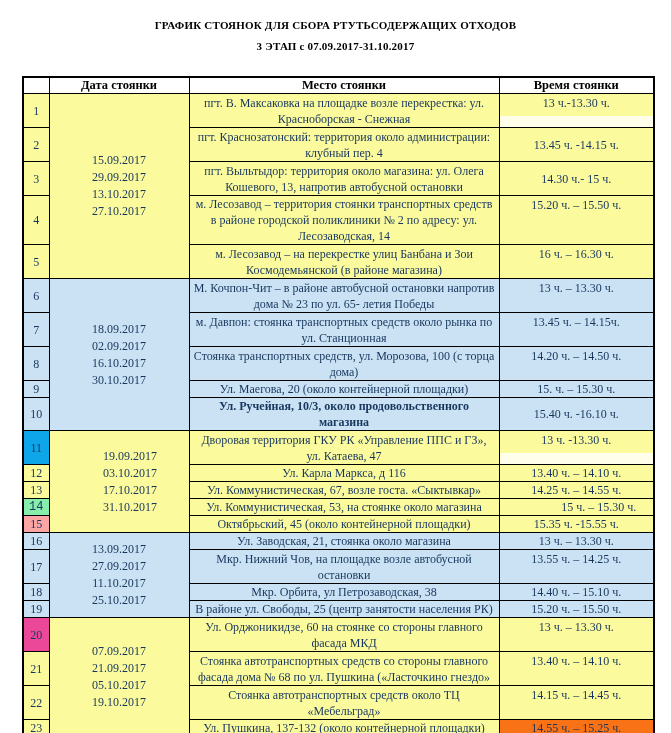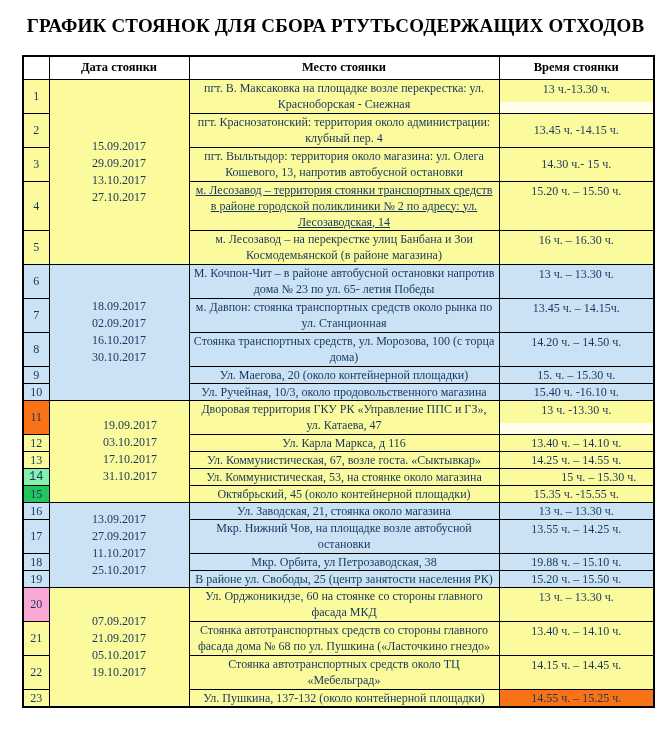--- a/index.html
+++ b/index.html
@@ -3,31 +3,31 @@
 <meta charset="utf-8">
 <style>
   html,body{margin:0;padding:0;background:#ffffff;}
   .page{
     width:671px;height:733px;background:#ffffff;box-sizing:border-box;
     padding-top:15px;font-family:"Liberation Serif","DejaVu Serif",serif;
     overflow:hidden;
   }
   .title{
     text-align:center;font-weight:bold;color:#000000;
-    font-size:19px;line-height:21px;letter-spacing:0.2px;
+    font-size:11px;line-height:21px;letter-spacing:0.2px;
   }
   table.schedule{
     border-collapse:collapse;table-layout:fixed;
     width:631px;margin:19px 0 0 22px;
     border:2px solid #000000;
   }
   th,td{border:1px solid #000000;box-sizing:border-box;overflow:hidden;}
   th{
     font-size:12.5px;font-weight:bold;color:#000000;
-    height:23px;text-align:center;background:#ffffff;padding:0 10px;margin-top:9px;
+    height:16px;text-align:center;background:#ffffff;padding:0 10px;margin-top:9px;
   }
   td{
     font-size:12px;line-height:16px;color:#17365D;
     text-align:center;vertical-align:middle;padding:0 2px;
   }
   td.num{padding:0;}
   td.date div{line-height:17px;}
   td.place{padding:0 4px;}
   td.time{position:relative;padding:0 2px;}
   td.time.vtop{vertical-align:top;}
@@ -39,20 +39,21 @@
     position:absolute;left:0;right:0;bottom:0;height:11px;
     background:rgba(255,255,255,0.78);
   }
 </style>
 </head>
 <body>
 
 <div class="page">
   <div class="title">
     <div>ГРАФИК СТОЯНОК ДЛЯ СБОРА РТУТЬСОДЕРЖАЩИХ ОТХОДОВ</div>
+    <div>3 ЭТАП с 07.09.2017-31.10.2017</div>
   </div>
 
   <table class="schedule">
     <colgroup>
       <col style="width:26px">
       <col style="width:140px">
       <col style="width:310px">
       <col style="width:155px">
     </colgroup>
     <thead>
@@ -87,21 +88,21 @@
         </tr>
         <tr>
           <td class="num lines-2" style="background: rgb(251, 251, 158);">3</td>
           <td class="place lines-2" style="background: rgb(251, 251, 158);">пгт. Выльтыдор: территория около магазина: ул. Олега Кошевого, 13, напротив автобусной остановки</td>
           <td class="time lines-2" style="background: rgb(251, 251, 158);">
             <div class="time-text">14.30 ч.- 15 ч.</div>
           </td>
         </tr>
         <tr>
           <td class="num lines-3" style="background: rgb(251, 251, 158);">4</td>
-          <td class="place lines-3" style="background: rgb(251, 251, 158); text-decoration: underline;">м. Лесозавод – территория стоянки транспортных средств в районе городской поликлиники № 2 по адресу: ул. Лесозаводская, 14</td>
+          <td class="place lines-3" style="background: rgb(251, 251, 158);">м. Лесозавод – территория стоянки транспортных средств в районе городской поликлиники № 2 по адресу: ул. Лесозаводская, 14</td>
           <td class="time lines-3 vtop" style="background: rgb(251, 251, 158);">
             <div class="time-text">15.20 ч. – 15.50 ч.</div>
           </td>
         </tr>
         <tr>
           <td class="num lines-2" style="background: rgb(251, 251, 158);">5</td>
           <td class="place lines-2" style="background: rgb(251, 251, 158);">м. Лесозавод – на перекрестке улиц Банбана и Зои Космодемьянской (в районе магазина)</td>
           <td class="time lines-2 vtop" style="background: rgb(251, 251, 158);">
             <div class="time-text">16 ч. – 16.30 ч.</div>
           </td>
@@ -135,27 +136,27 @@
         </tr>
         <tr>
           <td class="num lines-1" style="background: rgb(203, 226, 244);">9</td>
           <td class="place lines-1" style="background: rgb(203, 226, 244);">Ул. Маегова, 20 (около контейнерной площадки)</td>
           <td class="time lines-1" style="background: rgb(203, 226, 244);">
             <div class="time-text">15. ч. – 15.30 ч.</div>
           </td>
         </tr>
         <tr>
           <td class="num lines-1" style="background: rgb(203, 226, 244);">10</td>
-          <td class="place lines-1" style="background: rgb(203, 226, 244);">Ул. Ручейная, 10/3, около продовольственного магазина</td>
+          <td class="place lines-1" style="background: rgb(203, 226, 244); font-weight: bold;">Ул. Ручейная, 10/3, около продовольственного магазина</td>
           <td class="time lines-1" style="background: rgb(203, 226, 244);">
             <div class="time-text">15.40 ч. -16.10 ч.</div>
           </td>
         </tr>
         <tr>
-          <td class="num lines-2" style="background: #f97316;">11</td>
+          <td class="num lines-2" style="background: #0ea5e9;">11</td>
           <td class="date" rowspan="5" style="background: rgb(251, 251, 158); padding-left: 24px;">
             <div>19.09.2017</div>
             <div>03.10.2017</div>
             <div>17.10.2017</div>
             <div>31.10.2017</div>
           </td>
           <td class="place lines-2" style="background: rgb(251, 251, 158);">Дворовая территория ГКУ РК «Управление ППС и ГЗ», ул. Катаева, 47</td>
           <td class="time lines-2 vtop" style="background: rgb(251, 251, 158);">
             <div class="time-text">13 ч. -13.30 ч.</div>
             <div class="pale-strip"></div>
@@ -176,21 +177,21 @@
           </td>
         </tr>
         <tr>
           <td class="num lines-1" style="background: #86efac; font-family: Liberation Mono, monospace;">14</td>
           <td class="place lines-1" style="background: rgb(251, 251, 158);">Ул. Коммунистическая, 53, на стоянке около магазина</td>
           <td class="time lines-1" style="background: rgb(251, 251, 158); padding-left: 47px;">
             <div class="time-text">15 ч. – 15.30 ч.</div>
           </td>
         </tr>
         <tr>
-          <td class="num lines-1" style="background: #22c55e;">15</td>
+          <td class="num lines-1" style="background: #fca5a5;">15</td>
           <td class="place lines-1" style="background: rgb(251, 251, 158);">Октябрьский, 45 (около контейнерной площадки)</td>
           <td class="time lines-1" style="background: rgb(251, 251, 158);">
             <div class="time-text">15.35 ч. -15.55 ч.</div>
           </td>
         </tr>
         <tr>
           <td class="num lines-1" style="background: rgb(203, 226, 244);">16</td>
           <td class="date" rowspan="4" style="background: rgb(203, 226, 244);">
             <div>13.09.2017</div>
             <div>27.09.2017</div>
@@ -206,32 +207,32 @@
           <td class="num lines-2" style="background: rgb(203, 226, 244);">17</td>
           <td class="place lines-2" style="background: rgb(203, 226, 244);">Мкр. Нижний Чов, на площадке возле автобусной остановки</td>
           <td class="time lines-2 vtop" style="background: rgb(203, 226, 244);">
             <div class="time-text">13.55 ч. – 14.25 ч.</div>
           </td>
         </tr>
         <tr>
           <td class="num lines-1" style="background: rgb(203, 226, 244);">18</td>
           <td class="place lines-1" style="background: rgb(203, 226, 244);">Мкр. Орбита, ул Петрозаводская, 38</td>
           <td class="time lines-1" style="background: rgb(203, 226, 244);">
-            <div class="time-text">19.88 ч. – 15.10 ч.</div>
+            <div class="time-text">14.40 ч. – 15.10 ч.</div>
           </td>
         </tr>
         <tr>
           <td class="num lines-1" style="background: rgb(203, 226, 244);">19</td>
           <td class="place lines-1" style="background: rgb(203, 226, 244);">В районе ул. Свободы, 25 (центр занятости населения РК)</td>
           <td class="time lines-1" style="background: rgb(203, 226, 244);">
             <div class="time-text">15.20 ч. – 15.50 ч.</div>
           </td>
         </tr>
         <tr>
-          <td class="num lines-2" style="background: #f9a8d4;">20</td>
+          <td class="num lines-2" style="background: #ec4899;">20</td>
           <td class="date" rowspan="4" style="background: rgb(251, 251, 158);">
             <div>07.09.2017</div>
             <div>21.09.2017</div>
             <div>05.10.2017</div>
             <div>19.10.2017</div>
           </td>
           <td class="place lines-2" style="background: rgb(251, 251, 158);">Ул. Орджоникидзе, 60 на стоянке со стороны главного фасада МКД</td>
           <td class="time lines-2 vtop" style="background: rgb(251, 251, 158);">
             <div class="time-text">13 ч. – 13.30 ч.</div>
           </td>

